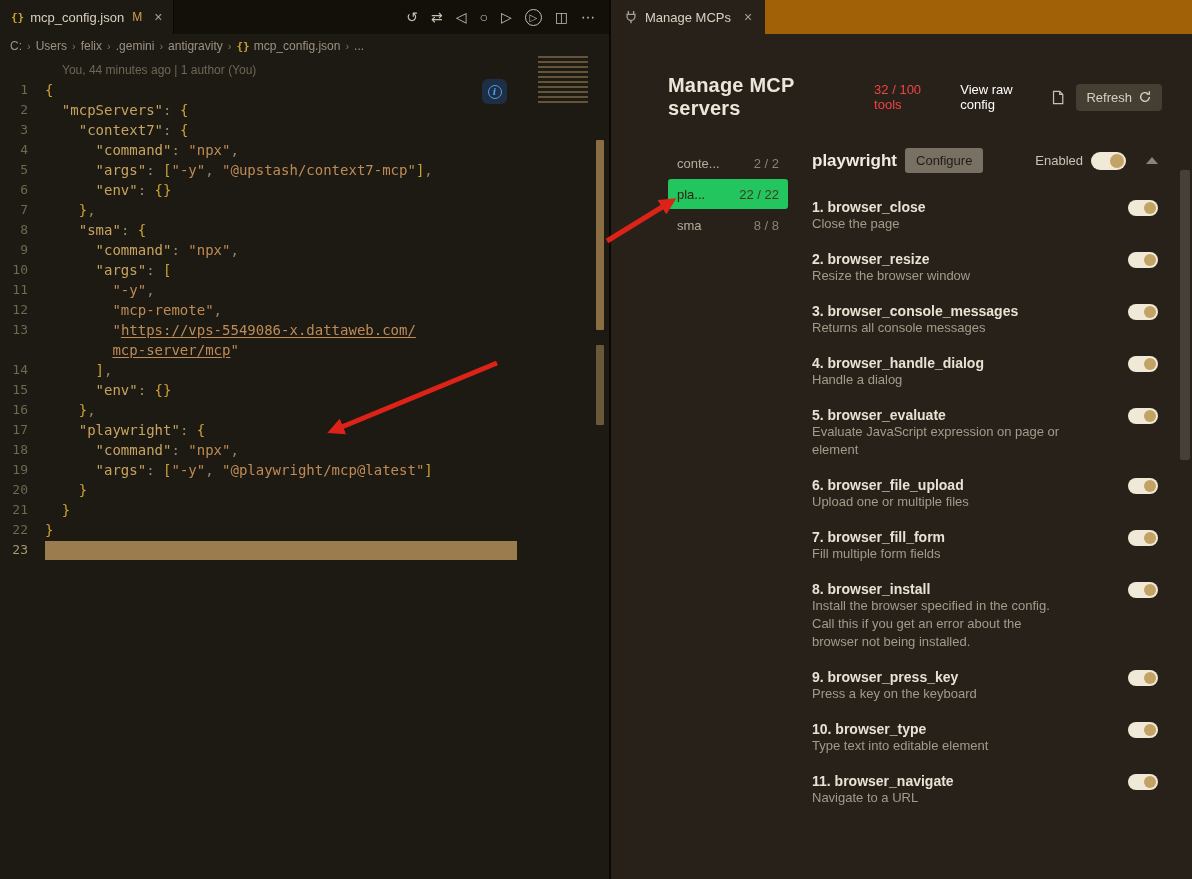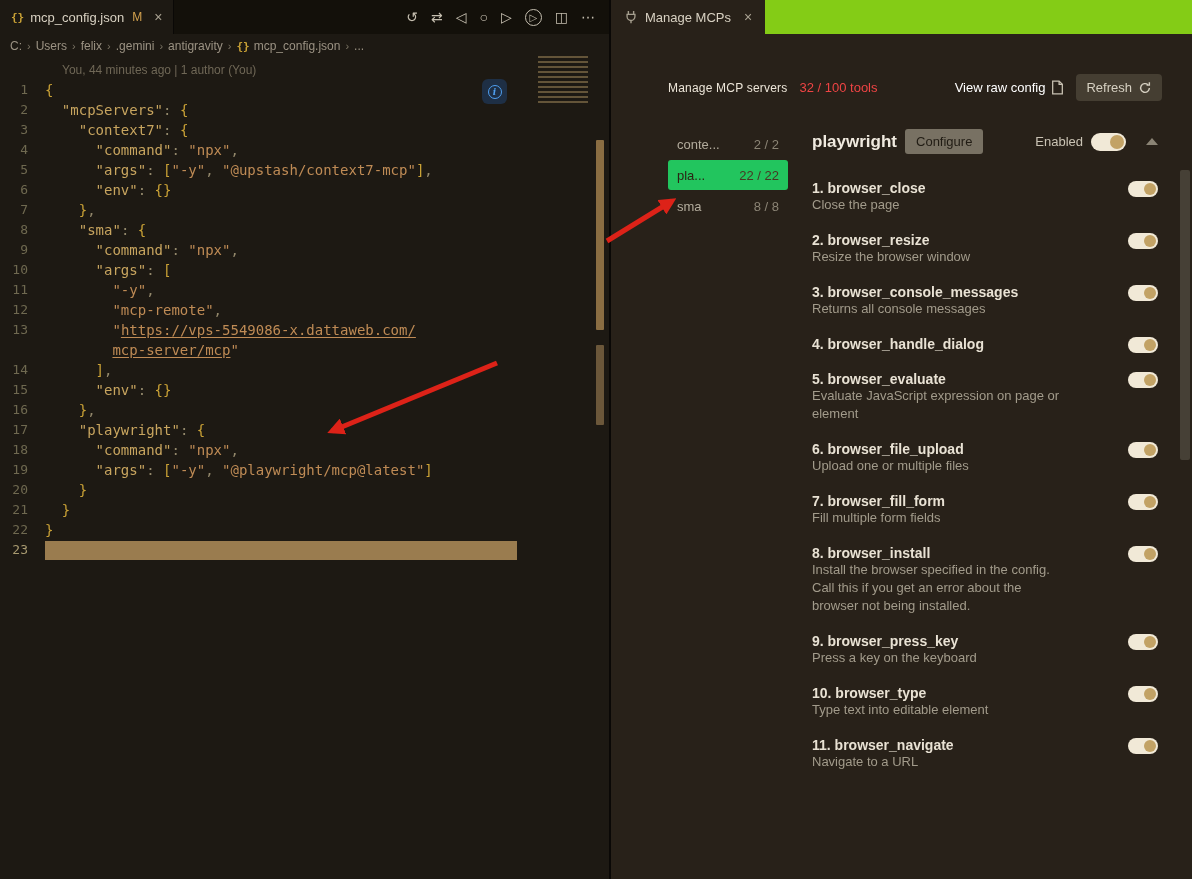--- a/index.html
+++ b/index.html
@@ -34,25 +34,25 @@
 
   .info-btn{position:absolute;left:482px;top:21px;width:25px;height:25px;background:#1e2f45;border-radius:6px;display:flex;align-items:center;justify-content:center;cursor:pointer}
   .info-i{width:14px;height:14px;border:1.3px solid #4f9ff0;border-radius:50%;color:#4f9ff0;font-size:9px;display:flex;align-items:center;justify-content:center;font-weight:bold;font-family:"DejaVu Serif",serif;font-style:italic}
   .minimap{position:absolute;right:21px;top:-2px;width:50px;height:47px;background:repeating-linear-gradient(180deg,rgba(190,160,105,.55) 0 2px,transparent 2px 5px);opacity:.8}
   .scroll-seg{position:absolute;right:5px;width:8px;border-radius:1px;cursor:pointer}
   .seg1{top:82px;height:190px;background:#8a6d42}
   .seg2{top:287px;height:80px;background:#6b573a}
 
   
   .panel-pane{flex:1;background:#282119;border-left:2px solid #0a0806;display:flex;flex-direction:column;position:relative}
-  .ptabbar{height:34px;background:#84cc16;display:flex;flex:none}
+  .ptabbar{height:34px;background:#a16207;display:flex;flex:none}
   .ptab{display:flex;align-items:center;gap:7px;padding:0 13px;background:#282119;font-size:13px;color:#d8d1c2;cursor:pointer}
   .pbody{flex:1;padding-left:57px;position:relative;overflow:hidden}
   .phead{display:flex;align-items:center;margin-top:40px;padding-right:30px;gap:12px}
-  .phead h1{font-size:12px;font-weight:normal;color:#ece5d8;letter-spacing:.2px}
+  .phead h1{font-size:20px;font-weight:bold;color:#ece5d8;letter-spacing:.2px}
   .toolcount{font-size:13px;color:#ef4444}
   .viewraw{margin-left:auto;display:flex;align-items:center;gap:6px;font-size:13px;color:#ffffff;cursor:pointer}
   .refresh{display:flex;align-items:center;gap:6px;background:#453e32;border:none;border-radius:4px;color:#d6d0c2;font-size:13px;padding:6px 10px;font-family:inherit;cursor:pointer}
 
   .pcols{display:flex;margin-top:28px;padding-right:34px}
   .server-list{width:120px;flex:none;display:flex;flex-direction:column;gap:1px}
   .server-item{display:flex;justify-content:space-between;align-items:center;height:30px;padding:0 9px;font-size:13px;color:#b3ac9d;border-radius:3px;cursor:pointer}
   .server-item .cnt{color:#8b8475;font-size:13px}
   .server-item.selected{background:#22c55e;color:#2c2414}
   .server-item.selected .cnt{color:#473823}
@@ -328,20 +328,21 @@
                   <div class="tool-name">3. browser_console_messages</div>
                   <div class="tool-desc">Returns all console messages</div>
                 </div>
                 <span class="toggle on">
                   <span class="knob"></span>
                 </span>
               </div>
               <div class="tool">
                 <div class="tool-info">
                   <div class="tool-name">4. browser_handle_dialog</div>
+                  <div class="tool-desc">Handle a dialog</div>
                 </div>
                 <span class="toggle on">
                   <span class="knob"></span>
                 </span>
               </div>
               <div class="tool">
                 <div class="tool-info">
                   <div class="tool-name">5. browser_evaluate</div>
                   <div class="tool-desc">Evaluate JavaScript expression on page or element</div>
                 </div>

